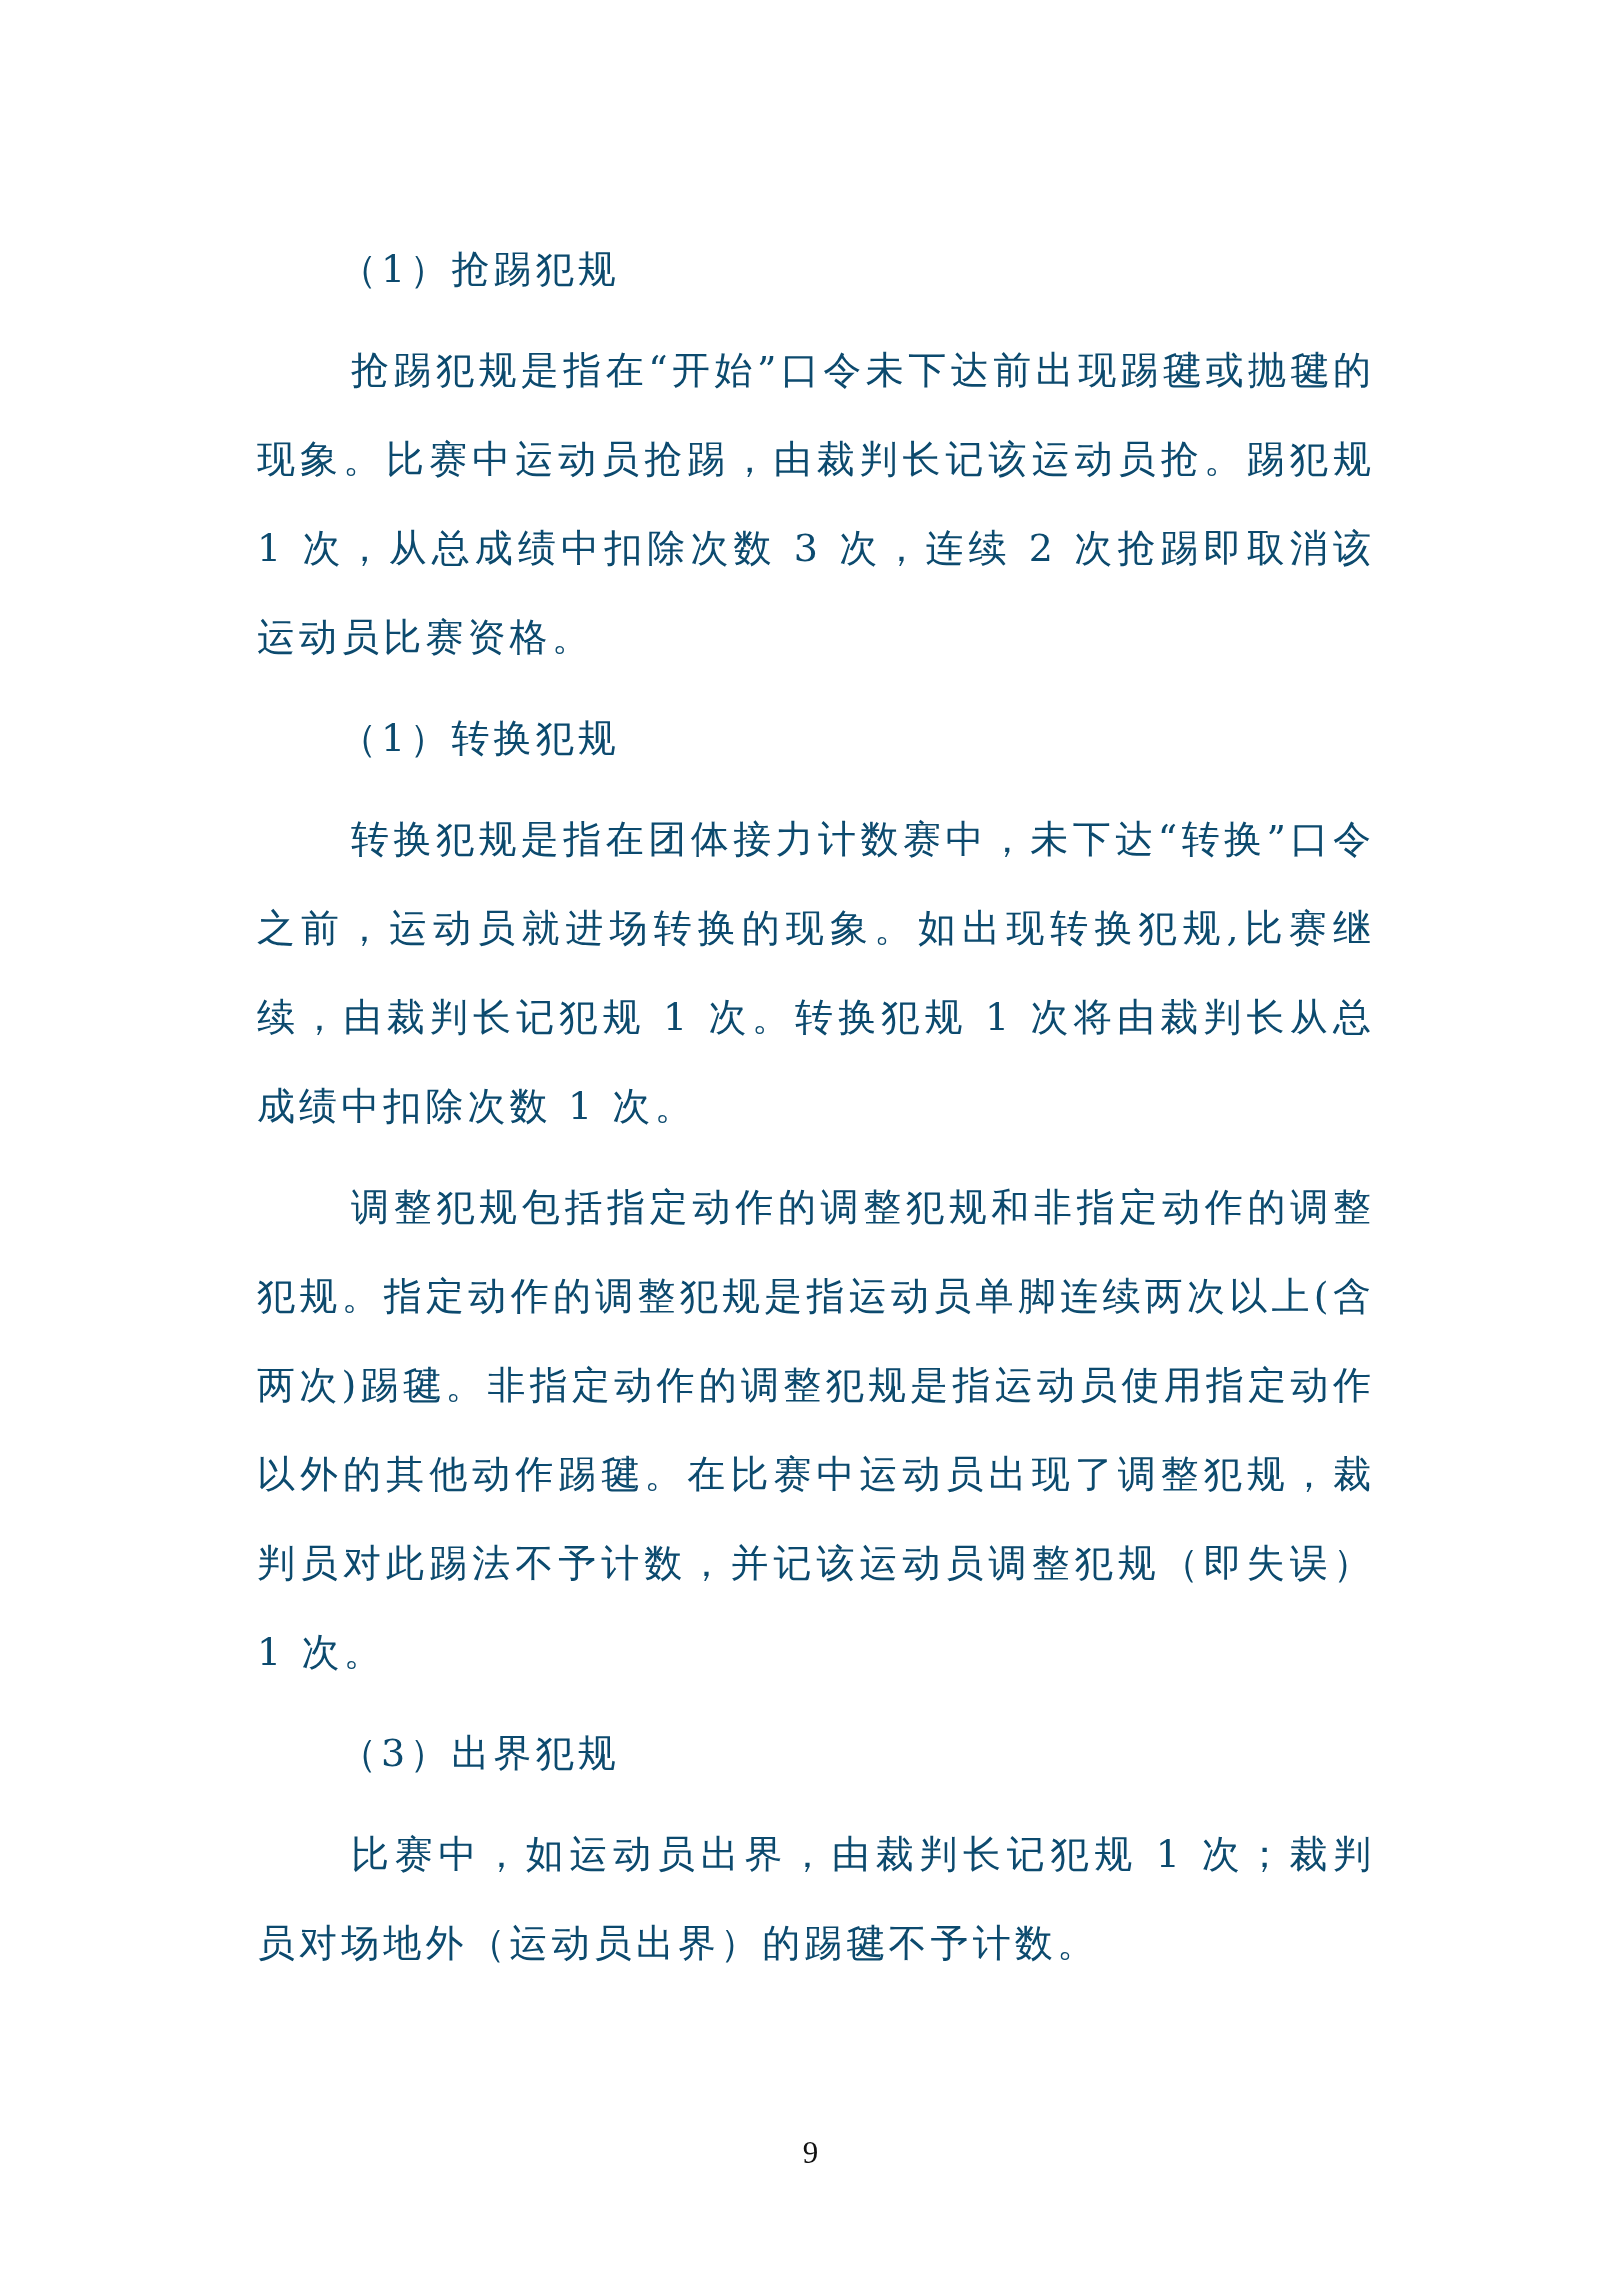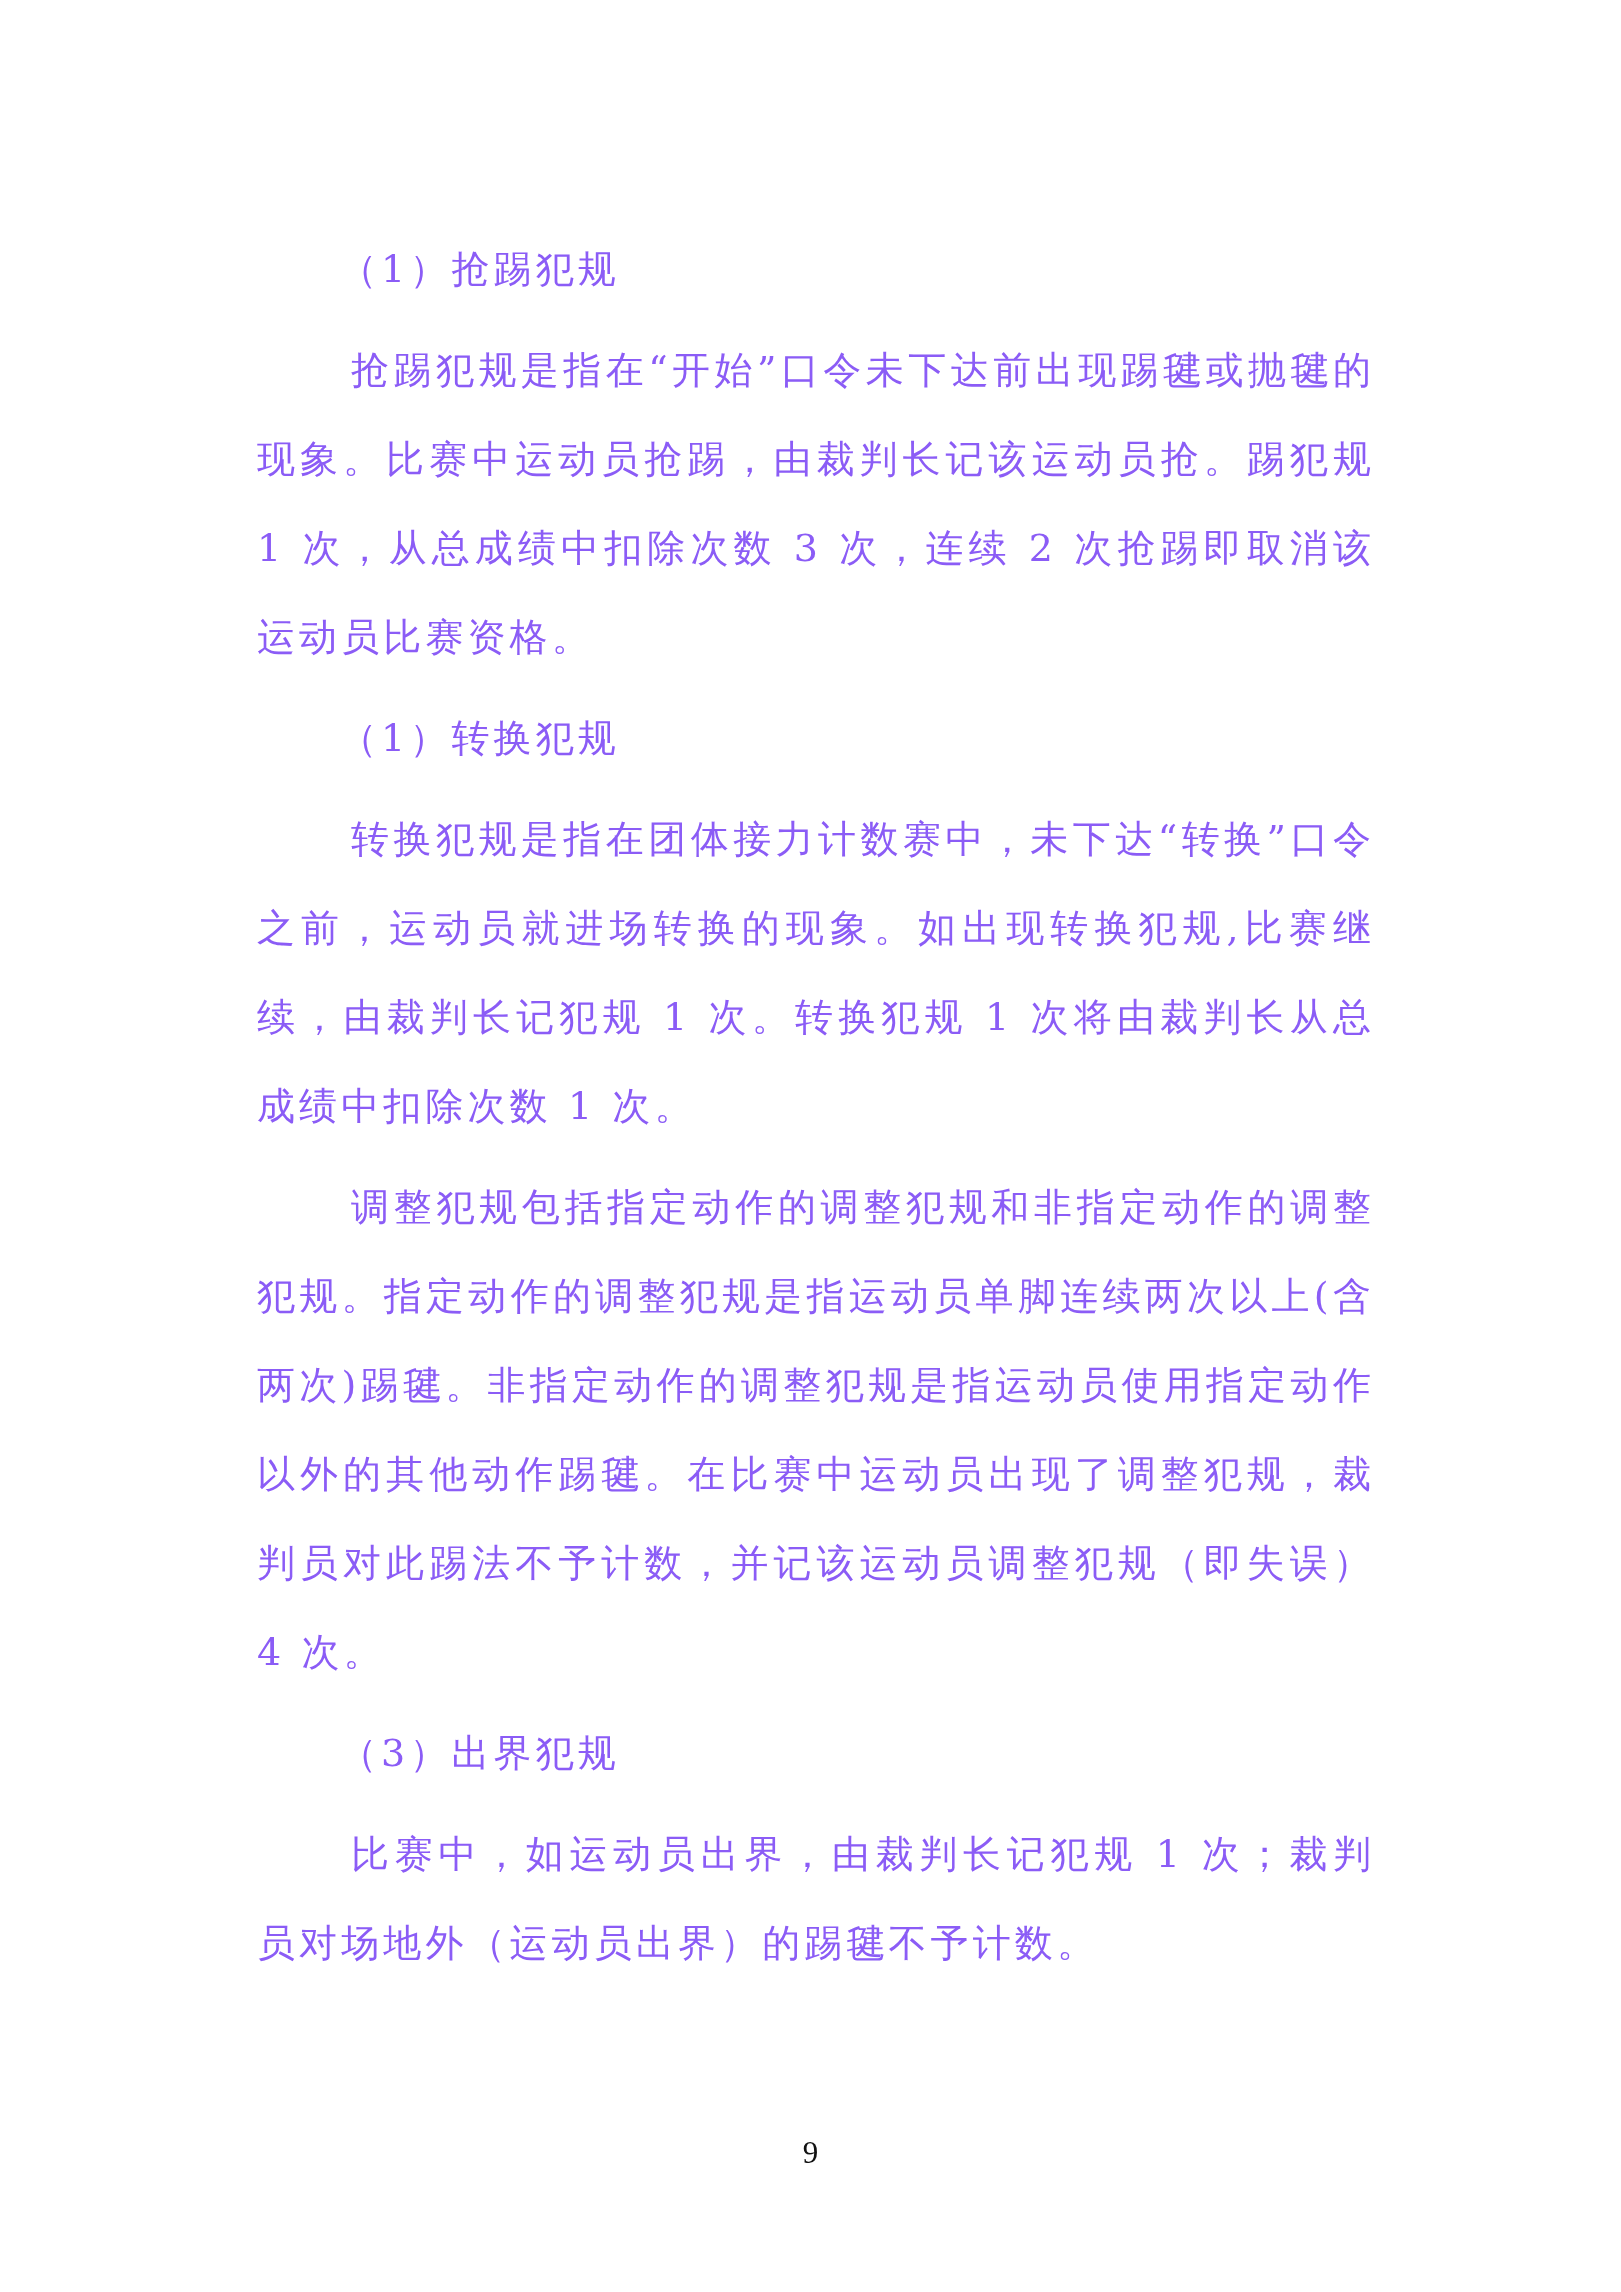--- a/index.html
+++ b/index.html
@@ -1,40 +1,40 @@
 <!DOCTYPE html>
 <html><head>
 <meta charset="utf-8">
 <style>
   html, body { margin: 0; padding: 0; background: #ffffff; }
   body { width: 1621px; height: 2293px; position: relative; overflow: hidden; }
   .page {
     position: absolute; left: 245px; top: 225px; width: 1142px;
     font-family: "DejaVu Serif", "Liberation Serif", serif;
-    color: #8b5cf6; font-size: 38px; line-height: 89px;
+    color: #0c4a6e; font-size: 38px; line-height: 89px;
     letter-spacing: 4.1px;
   }
   .heading { padding-left: 94px; margin: 0; }
   .para { margin: 12px; text-indent: 94px; text-align: justify; text-align-last: left; }
   .page-number {
     position: absolute; left: 0; right: 0; top: 2135px; text-align: center;
     font-family: "Liberation Serif", "DejaVu Serif", serif; font-size: 31px; color: #111111;
   }
 </style>
 </head>
 <body>
 
 <div class="page">
   <p class="heading">（1）抢踢犯规</p>
   <p class="para">抢踢犯规是指在“开始”口令未下达前出现踢毽或抛毽的现象。比赛中运动员抢踢，由裁判长记该运动员抢。踢犯规 1 次，从总成绩中扣除次数 3 次，连续 2 次抢踢即取消该运动员比赛资格。</p>
 
   <p class="heading">（1）转换犯规</p>
   <p class="para">转换犯规是指在团体接力计数赛中，未下达“转换”口令之前，运动员就进场转换的现象。如出现转换犯规,比赛继续，由裁判长记犯规 1 次。转换犯规 1 次将由裁判长从总成绩中扣除次数 1 次。</p>
 
-  <p class="para">调整犯规包括指定动作的调整犯规和非指定动作的调整犯规。指定动作的调整犯规是指运动员单脚连续两次以上(含两次)踢毽。非指定动作的调整犯规是指运动员使用指定动作以外的其他动作踢毽。在比赛中运动员出现了调整犯规，裁判员对此踢法不予计数，并记该运动员调整犯规（即失误）4 次。</p>
+  <p class="para">调整犯规包括指定动作的调整犯规和非指定动作的调整犯规。指定动作的调整犯规是指运动员单脚连续两次以上(含两次)踢毽。非指定动作的调整犯规是指运动员使用指定动作以外的其他动作踢毽。在比赛中运动员出现了调整犯规，裁判员对此踢法不予计数，并记该运动员调整犯规（即失误）1 次。</p>
 
   <p class="heading">（3）出界犯规</p>
   <p class="para">比赛中，如运动员出界，由裁判长记犯规 1 次；裁判员对场地外（运动员出界）的踢毽不予计数。</p>
 
 </div>
 
 <div class="page-number">9</div>
 
 
 </body></html>

